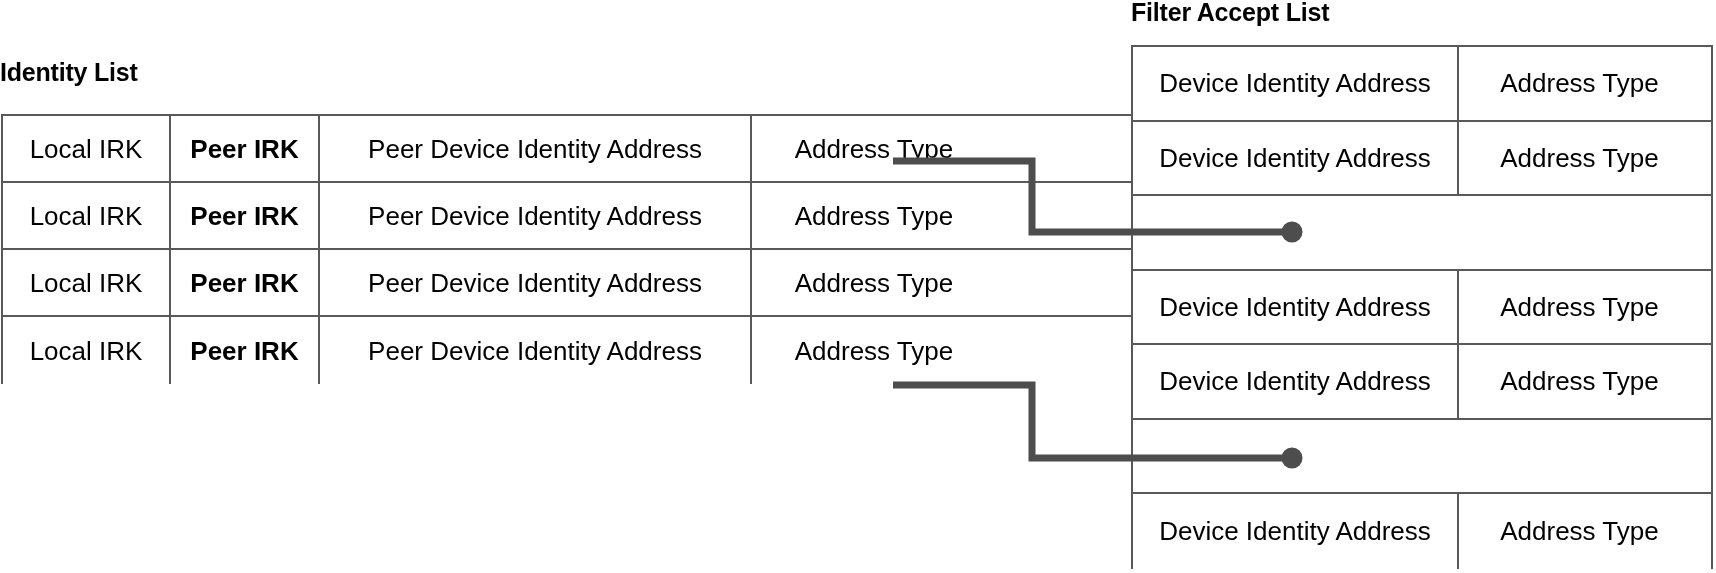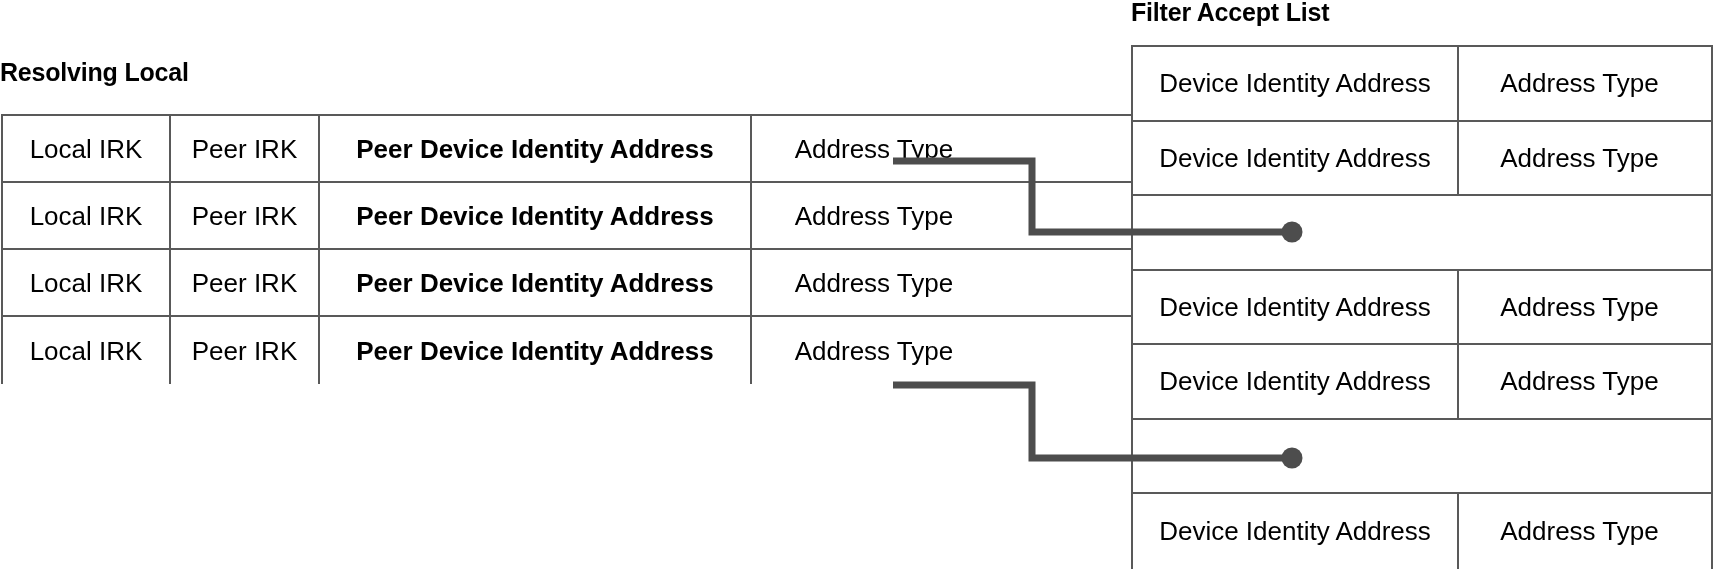--- a/index.html
+++ b/index.html
@@ -83,22 +83,22 @@
   
   #resolving-list {
     left: 1px;
     top: 114px;
     width: 1148px;
     height: 270px;
     text-align: center;
   }
   #resolving-list .trow { height: 67px; }
   #resolving-list .c0 { width: 168px; }
-  #resolving-list .c1 { width: 149px; }
-  #resolving-list .c2 { width: 432px; font-weight: bold; }
+  #resolving-list .c1 { width: 149px; font-weight: bold; }
+  #resolving-list .c2 { width: 432px; }
   #resolving-list .c3 { width: 223px; }
 
   
   #fal-list {
     left: 1131px;
     top: 45px;
     width: 582px;
     height: 524px;
   }
   #fal-list .trow { height: 74.5px; }
@@ -114,21 +114,21 @@
     width: 1716px;
     height: 573px;
     pointer-events: none;
   }
 </style>
 </head>
 <body>
 
 <div class="stage">
 
-  <div class="title" id="resolving-title">Resolving Local</div>
+  <div class="title" id="resolving-title">Identity List</div>
 
   <div class="title" id="fal-title">Filter Accept List</div>
 
   <div class="tbl" id="resolving-list">
 
     <div class="trow">
       <div class="tcell c0">Local IRK</div>
       <div class="tcell c1">Peer IRK</div>
       <div class="tcell c2">Peer Device Identity Address</div>
       <div class="tcell c3">Address Type</div>

